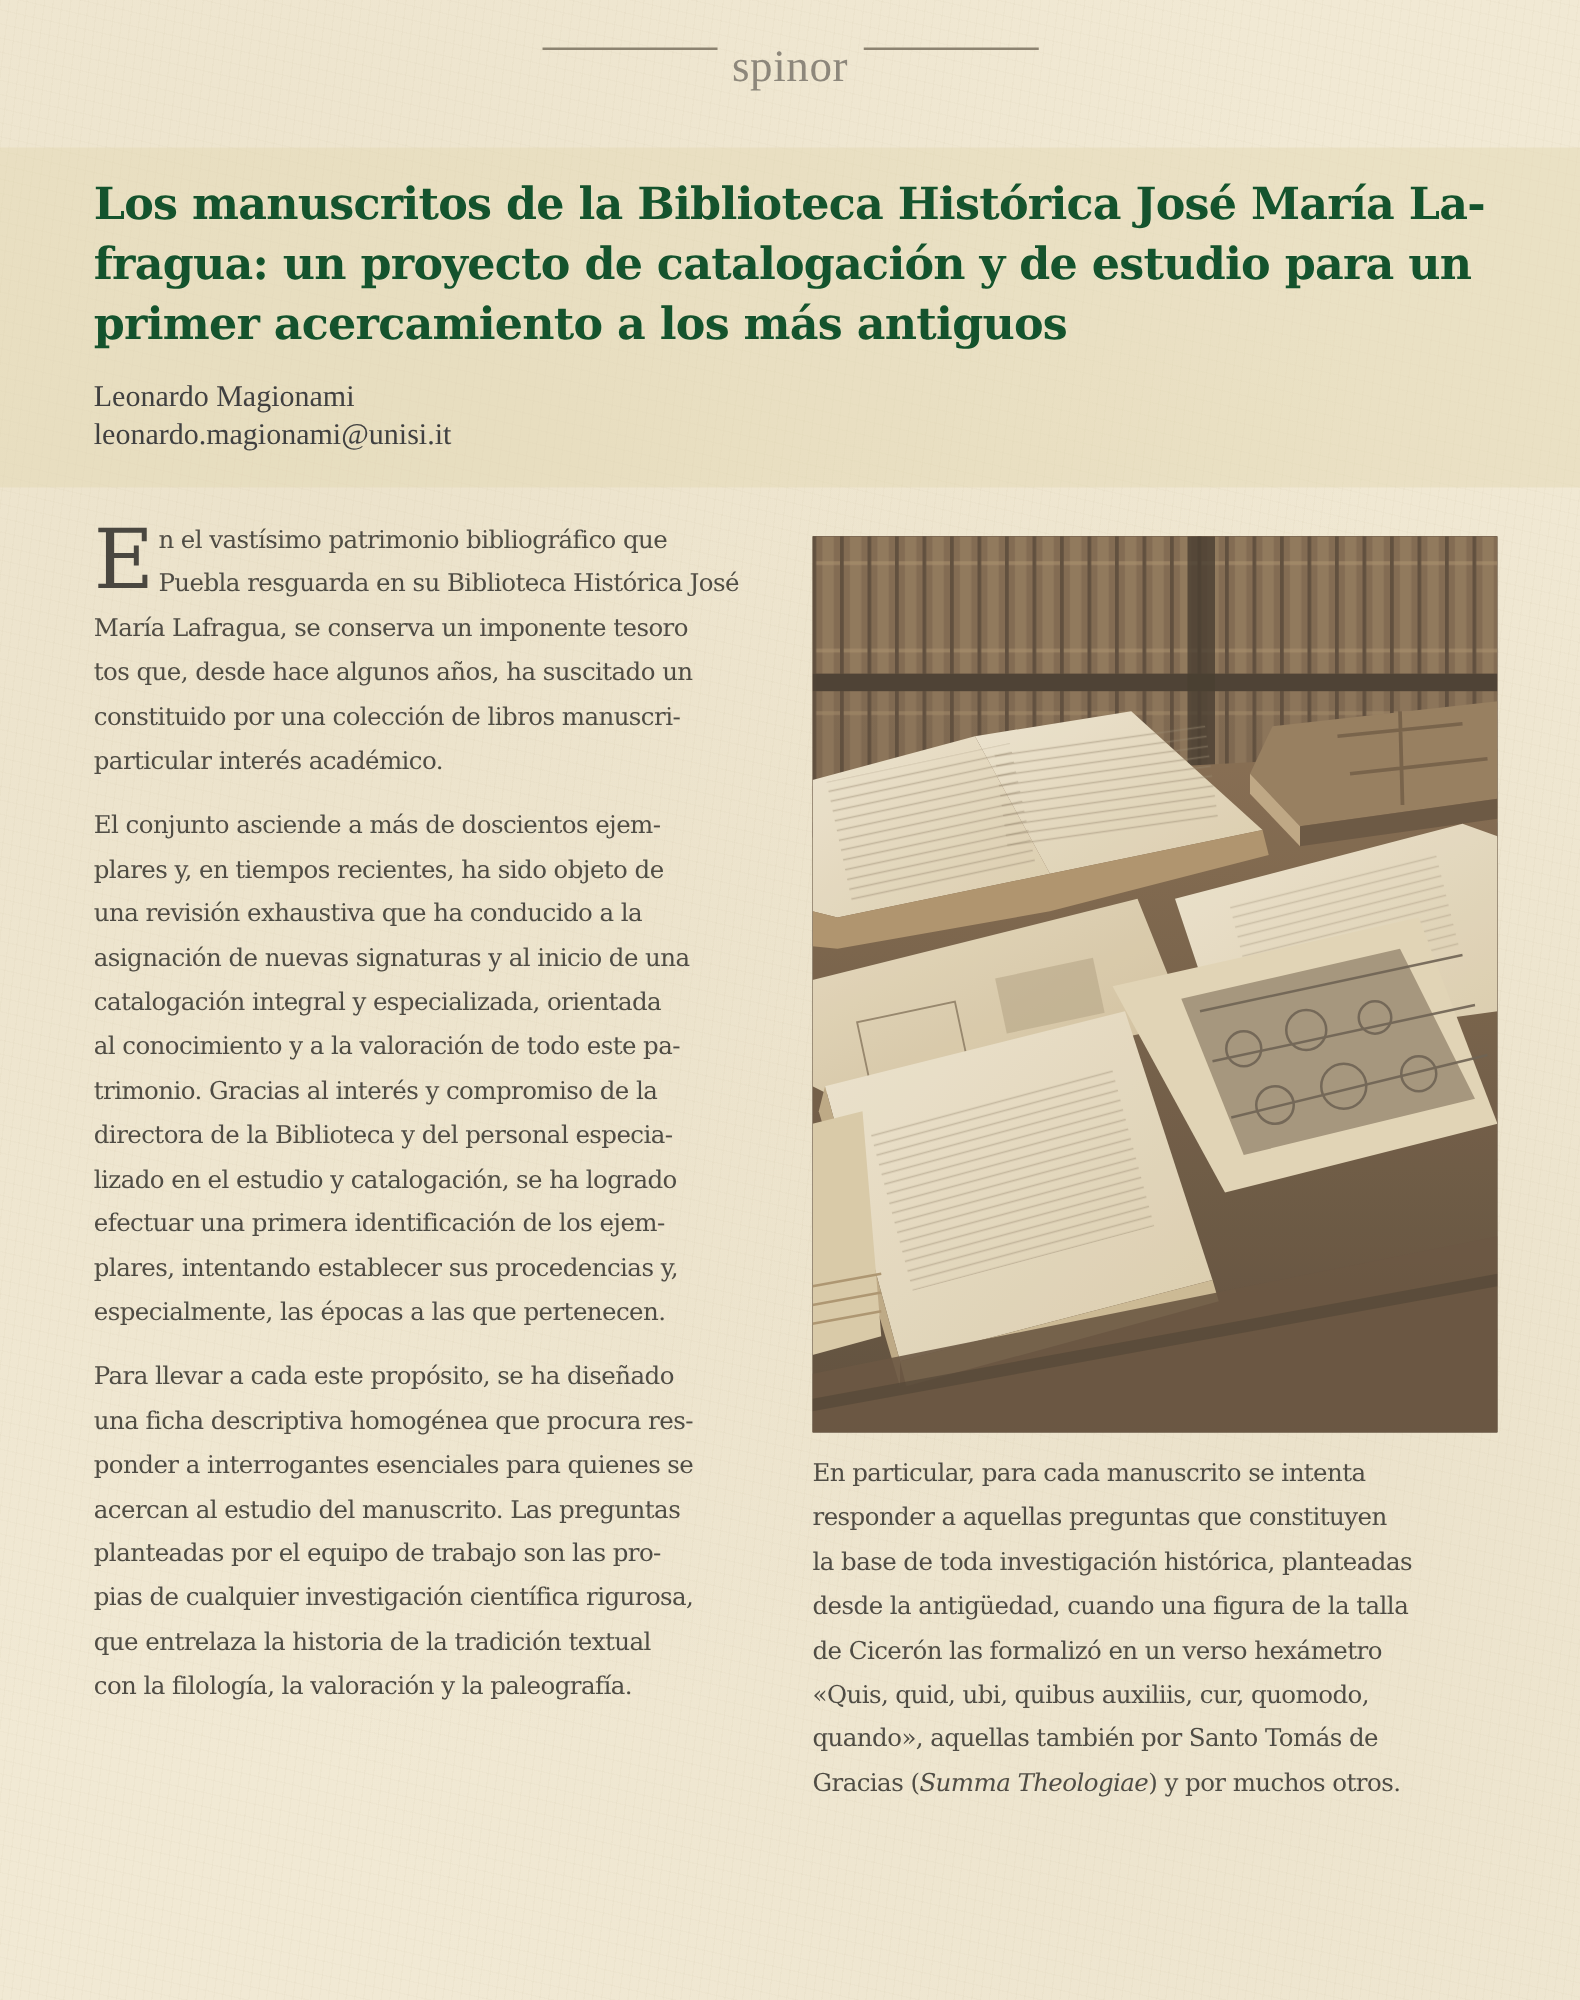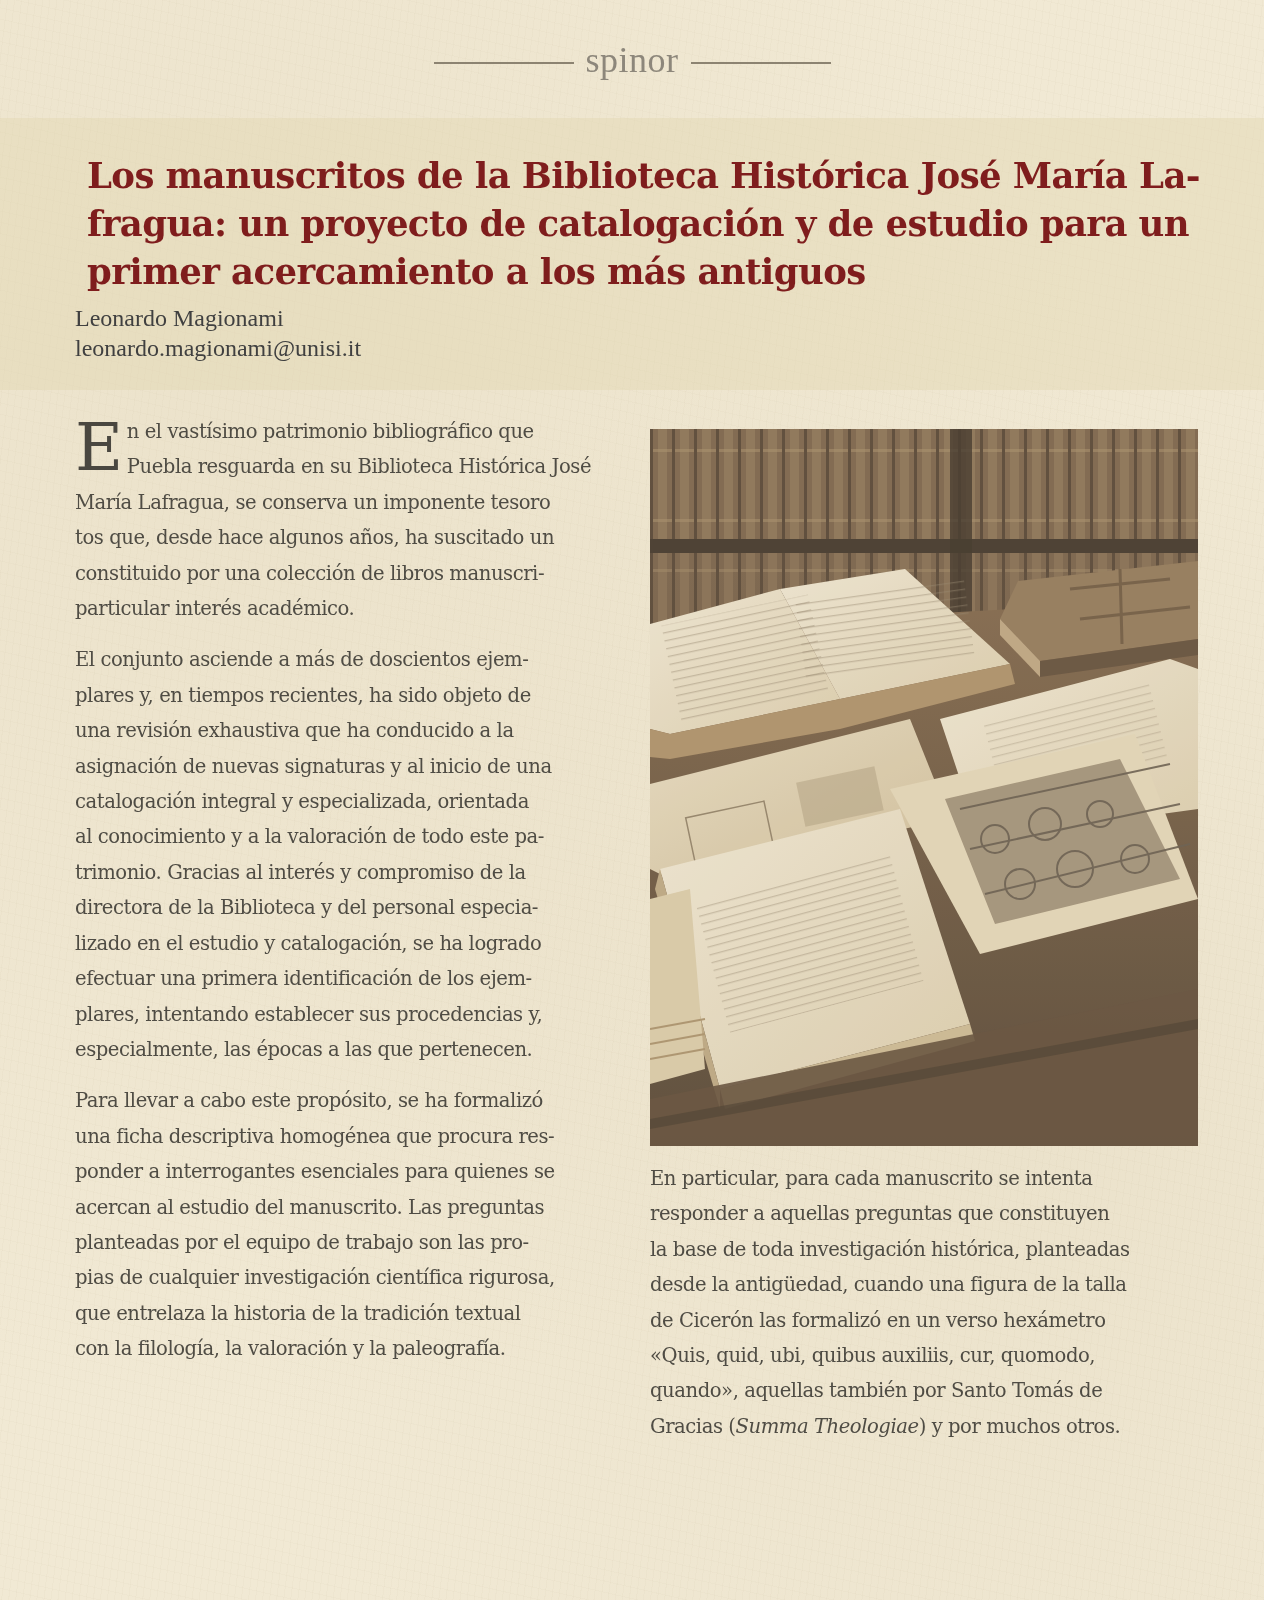--- a/index.html
+++ b/index.html
@@ -22,21 +22,21 @@
     }
 
     
     .masthead {
       position: absolute;
       top: 38px;
       left: 0;
       width: 1264px;
       height: 50px;
       display: flex;
-      align-items: center;
+      align-items: flex-start;
       justify-content: center;
       gap: 12px;
     }
     .masthead .rule {
       width: 140px;
       height: 2px;
       background: #8c8371;
     }
     .masthead .brand {
       font-family: "Liberation Serif", "DejaVu Serif", serif;
@@ -55,26 +55,26 @@
       left: 0;
       width: 1264px;
       height: 272px;
       background: rgba(226, 215, 178, 0.45);
     }
     .article-title {
       position: absolute;
       top: 140px;
       left: 75px;
       width: 1020px;
-      margin: 12px;
+      margin: 0;
       font-family: "DejaVu Serif", "Liberation Serif", serif;
       font-weight: bold;
       font-size: 35.5px;
       line-height: 48px;
-      color: #7f1d1d;
+      color: #14532d;
       letter-spacing: -0.6px;
     }
     .author-block {
       position: absolute;
       top: 303px;
       left: 75px;
       font-family: "Liberation Serif", "DejaVu Serif", serif;
       font-size: 24px;
       line-height: 30px;
       color: #404040;
@@ -170,21 +170,21 @@
     <span class="line">catalogación integral y especializada, orientada</span>
     <span class="line">al conocimiento y a la valoración de todo este pa-</span>
     <span class="line">trimonio. Gracias al interés y compromiso de la</span>
     <span class="line">directora de la Biblioteca y del personal especia-</span>
     <span class="line">lizado en el estudio y catalogación, se ha logrado</span>
     <span class="line">efectuar una primera identificación de los ejem-</span>
     <span class="line">plares, intentando establecer sus procedencias y,</span>
     <span class="line">especialmente, las épocas a las que pertenecen.</span>
   </p>
   <p>
-    <span class="line">Para llevar a cabo este propósito, se ha formalizó</span>
+    <span class="line">Para llevar a cada este propósito, se ha diseñado</span>
     <span class="line">una ficha descriptiva homogénea que procura res-</span>
     <span class="line">ponder a interrogantes esenciales para quienes se</span>
     <span class="line">acercan al estudio del manuscrito. Las preguntas</span>
     <span class="line">planteadas por el equipo de trabajo son las pro-</span>
     <span class="line">pias de cualquier investigación científica rigurosa,</span>
     <span class="line">que entrelaza la historia de la tradición textual</span>
     <span class="line">con la filología, la valoración y la paleografía.</span>
   </p>
 </div>
 

